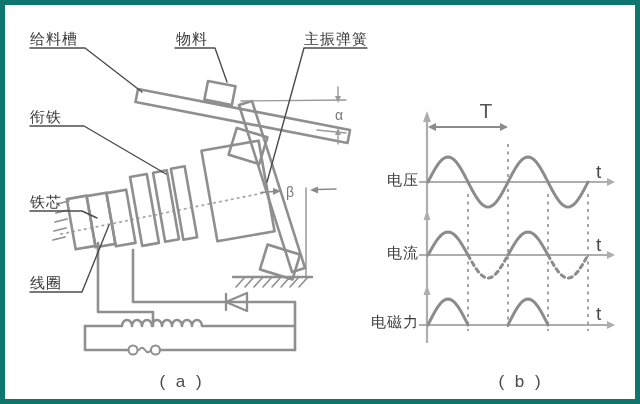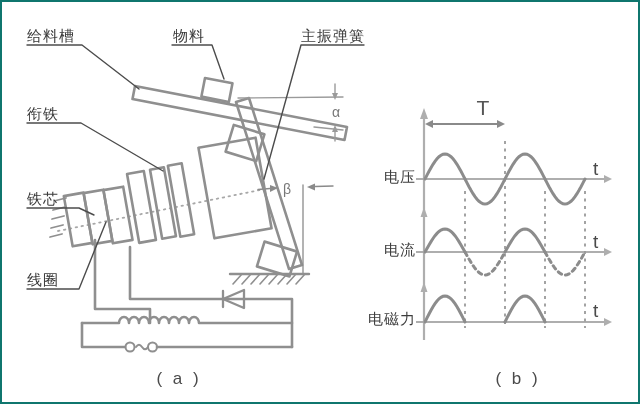--- a/index.html
+++ b/index.html
@@ -1,19 +1,19 @@
 <!DOCTYPE html>
 <html><head>
 <meta charset="utf-8">
 <style>
   html,body{margin:0;padding:0;background:#ffffff;}
   #stage{
     position:relative;width:640px;height:404px;background:#ffffff;
     font-family:"Liberation Sans","DejaVu Sans",sans-serif;
-    box-sizing:border-box;border:2px solid #0f766e;overflow:hidden;
+    box-sizing:border-box;border:5px solid #0f766e;overflow:hidden;
   }
   svg{position:absolute;left:0;top:0;}
   text{font-family:"Liberation Sans","DejaVu Sans",sans-serif;}
   .cn-label{font-size:15px;fill:#3a3a3a;letter-spacing:1px;}
   .greek{font-size:14px;fill:#787878;}
   .caption{font-size:17px;fill:#4a4a4a;letter-spacing:3px;}
   .axis-cn{font-size:15px;fill:#3d3d3d;letter-spacing:1px;}
   .t-label{font-size:19px;fill:#4a4a4a;}
   .T-label{font-size:21px;fill:#555555;}
 </style>

